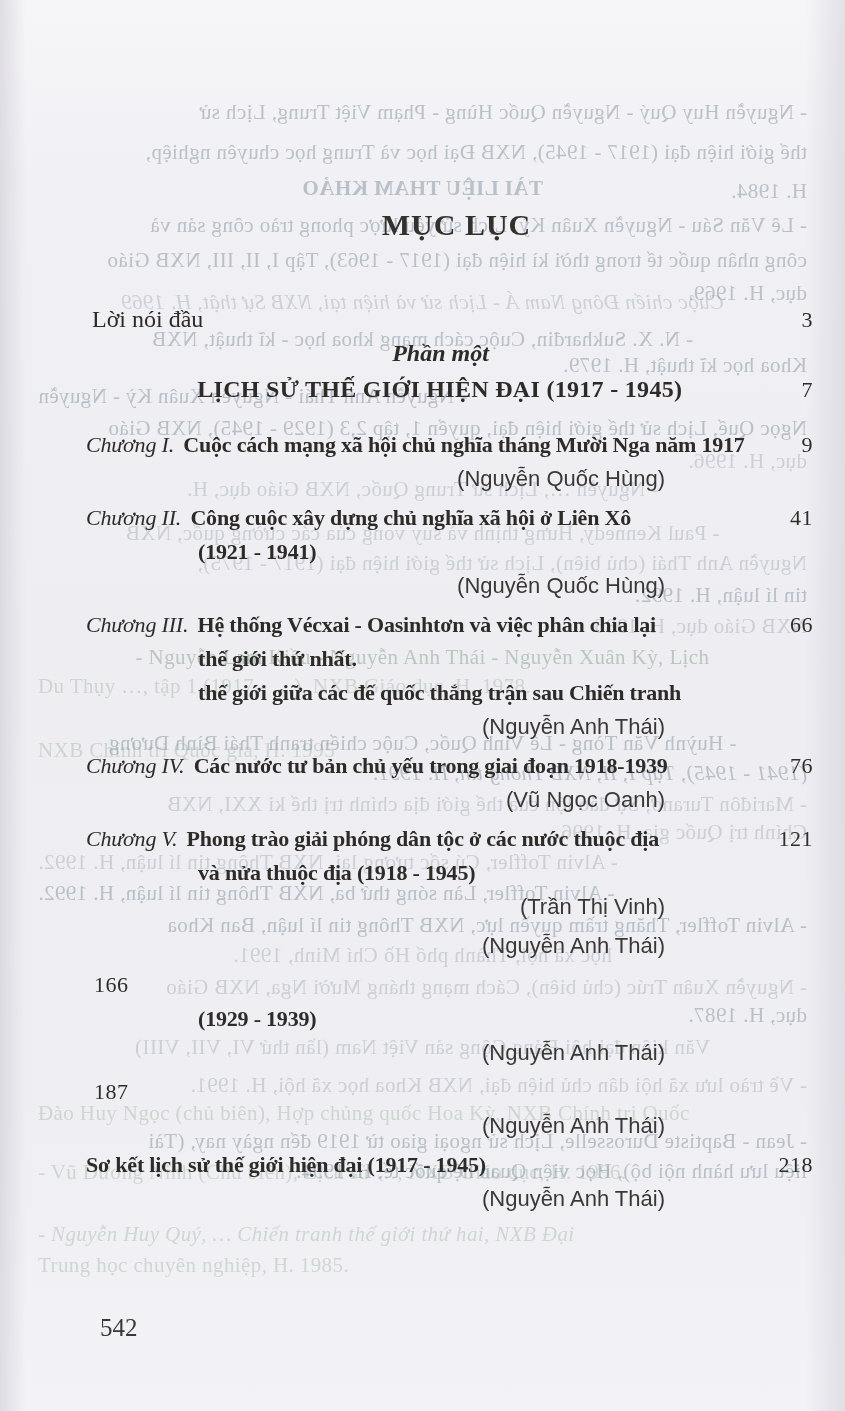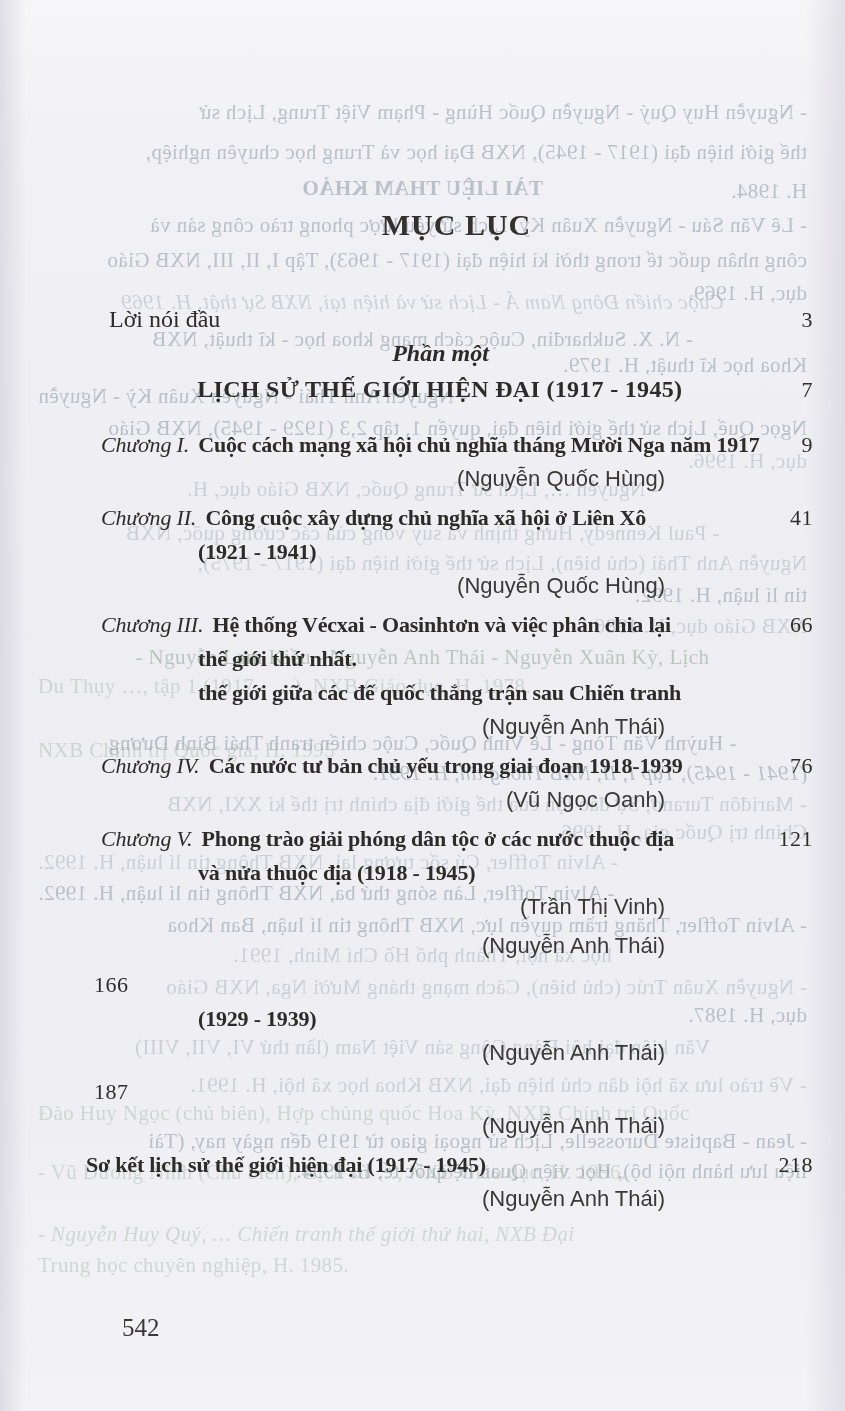--- a/index.html
+++ b/index.html
@@ -32,50 +32,50 @@
   .bleed-line.r{text-align:right;}
   .bleed-line.dim{opacity:.65;}
   
   .content{position:absolute;inset:0;}
   .toc-title{
     position:absolute;top:208px;left:0;width:100%;
     margin:0;text-align:center;transform:translateX(34px);
     font-size:30px;font-weight:bold;letter-spacing:1px;color:#34312d;
   }
   .front-row{
-    position:absolute;top:306px;left:109px;right:32px;
+    position:absolute;top:306px;left:92px;right:32px;
     display:flex;justify-content:space-between;align-items:baseline;
     font-size:24px;
     gap:12px;
   }
   .part-heading{
     position:absolute;top:340px;left:0;width:100%;
     text-align:center;transform:translateX(18px);
     font-size:24px;font-weight:bold;font-style:italic;
   }
   .part-row{
     position:absolute;top:376px;left:86px;right:32px;
     display:flex;align-items:flex-end;
   }
   .part-title{flex:1;text-align:center;font-size:24px;font-weight:bold;letter-spacing:.3px;}
   .chapters{position:absolute;top:428px;left:86px;right:32px;}
   .entry{margin-bottom:5px;}
   .entry-line{line-height:34px;font-size:22px;}
   .entry-line.first{display:flex;justify-content:space-between;align-items:baseline;}
   .entry-text{white-space:nowrap;letter-spacing:-0.2px;}
-  .chap-label{font-style:italic;font-weight:normal;margin-right:4px;margin-left:15px;}
+  .chap-label{font-style:italic;font-weight:normal;margin-right:4px;}
   .chap-title{font-weight:bold;}
   .entry-line.cont{padding-left:112px;font-weight:bold;letter-spacing:-0.2px;}
   .entry-author{
     text-align:right;padding-right:148px;line-height:34px;
     font-family:"Liberation Sans", sans-serif;
     font-size:22px;color:#3a3835;
   }
   .page-num{font-size:22px;font-weight:normal;margin-left:8px;color:#2f2d2a;letter-spacing:.5px;}
-  .folio{position:absolute;top:1314px;left:100px;font-size:25px;color:#3b3936;margin-left:22px;}
+  .folio{position:absolute;top:1314px;left:100px;font-size:25px;color:#3b3936;}
 </style>
 </head>
 <body>
 
 <div class="page">
 
   <div class="bleed-layer" id="bleed">
       <div class="bleed-line mirrored" style="top: 100px;">- Nguyễn Huy Quý - Nguyễn Quốc Hùng - Phạm Việt Trung, Lịch sử</div>
       <div class="bleed-line mirrored" style="top: 140px;">thế giới hiện đại (1917 - 1945), NXB Đại học và Trung học chuyên nghiệp,</div>
       <div class="bleed-line mirrored b c" style="top: 176px;">TÀI LIỆU THAM KHẢO</div>

